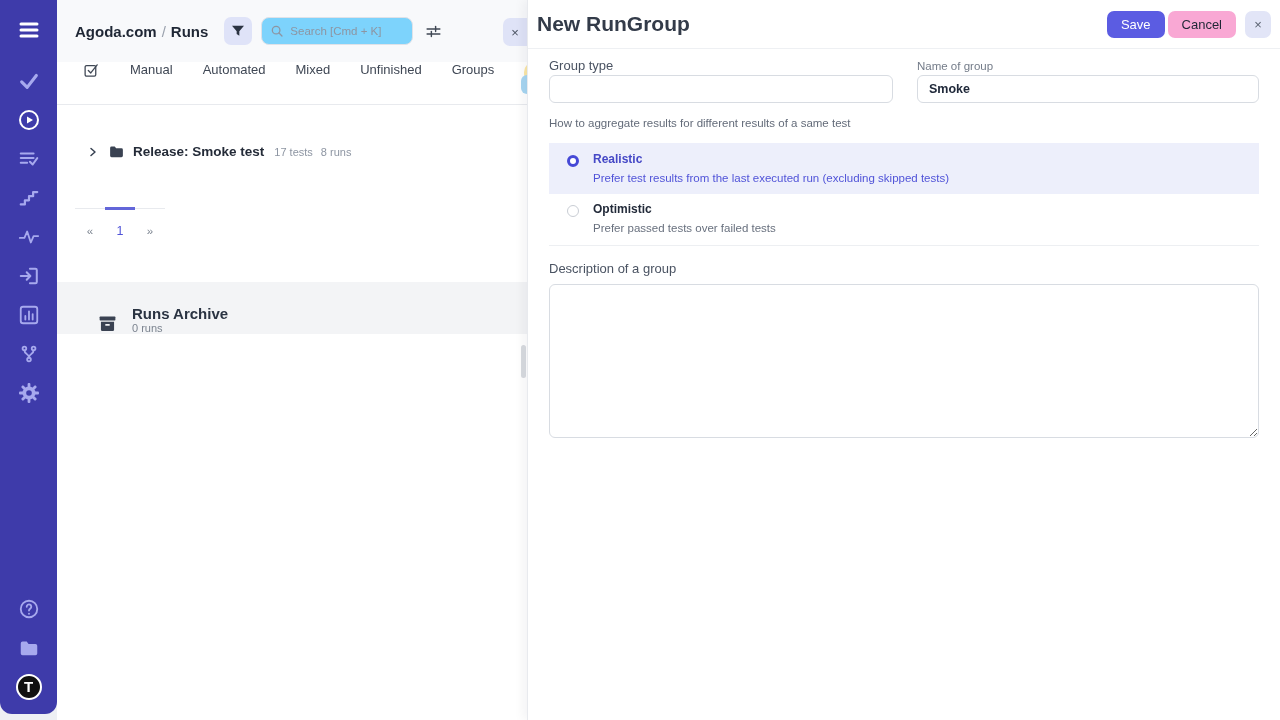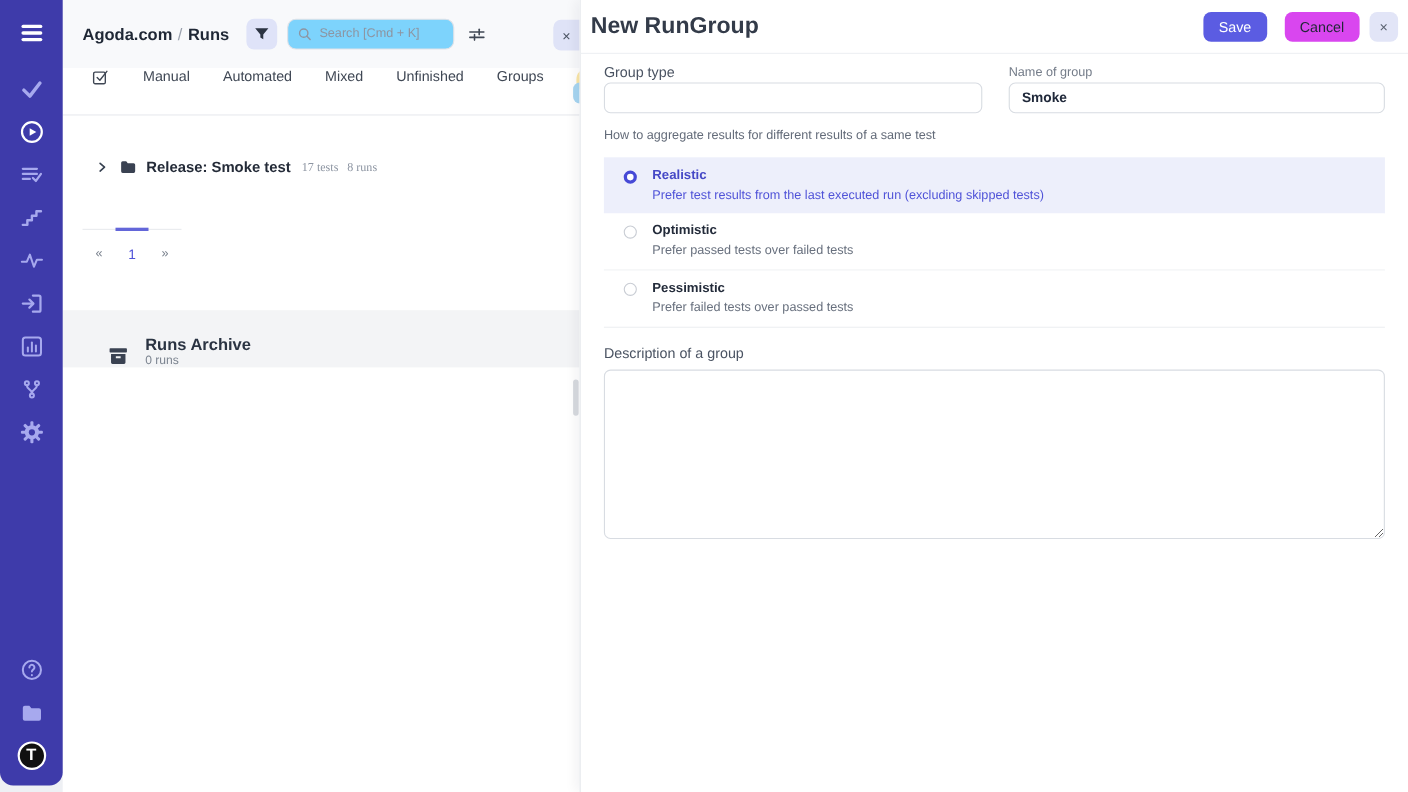--- a/index.html
+++ b/index.html
@@ -83,21 +83,21 @@
   .badge-partial {
     position: absolute; right: 0; top: 13px; width: 6px; height: 19px;
     background: #a7d6f2; border-radius: 10px 0 0 10px;
   }
   .tree-row {
     margin-top: 38px; display: flex; align-items: center; cursor: pointer; padding-left: 30px;
   }
   .tree-chevron { display: flex; margin-right: 9px; }
   .tree-folder { display: flex; margin-right: 8px; }
   .tree-title { font-size: 13.5px; font-weight: bold; color: #242b38; }
-  .tree-meta { font-size: 11px; color: #8d95a2; margin-left: 10px; font-family: Liberation Serif, serif; }
+  .tree-meta { font-size: 11px; color: #8d95a2; margin-left: 10px; }
   .tree-meta + .tree-meta { margin-left: 8px; }
 
   .pagination {
     margin: 48px 0 0 18px; width: 90px; border-top: 1px solid #e8eaee;
     display: flex;
   }
   .page-item {
     width: 30px; padding-top: 14px; text-align: center; font-size: 11.5px; color: #7c8490;
     background: none; border: none; cursor: pointer; font-family: "Liberation Sans", sans-serif;
   }
@@ -129,21 +129,21 @@
   .panel-header {
     height: 49px; border-bottom: 1px solid #eef0f3;
     display: flex; align-items: center; padding: 0 9px;
   }
   .panel-title { font-size: 21px; font-weight: bold; color: #333b49; flex: 1; }
   .btn-save {
     height: 27px; padding: 0 14px; background: #5b5ce2; color: #fff; border: none;
     border-radius: 7px; font-size: 13px; cursor: pointer; font-family: "Liberation Sans", sans-serif;
   }
   .btn-cancel {
-    height: 27px; padding: 0 14px; margin-left: 16px; background: #d946ef; color: #1f2735;
+    height: 27px; padding: 0 14px; margin-left: 3px; background: #f9a8d4; color: #1f2735;
     border: none; border-radius: 7px; font-size: 13px; cursor: pointer; font-family: "Liberation Sans", sans-serif;
   }
   .btn-panel-close {
     width: 26px; height: 27px; margin-left: 9px; background: #e2e5f7; color: #5a6270;
     border: none; border-radius: 7px; font-size: 13px; cursor: pointer; font-family: "Liberation Sans", sans-serif;
   }
   .panel-body { padding: 9px 21px 0; }
   .form-grid { display: grid; grid-template-columns: 344px 1fr; column-gap: 24px; }
   .field-label { display: block; height: 17px; font-size: 13px; color: #4a5362; }
   .field-label.small { font-size: 11.5px; color: #747c89; padding-top: 2px; }
@@ -421,27 +421,20 @@
             <div class="option-desc">Prefer test results from the last executed run (excluding skipped tests)</div>
           </span>
         </div>
         <div class="option-row">
           <span class="radio"></span>
           <span class="option-texts">
             <div class="option-title">Optimistic</div>
             <div class="option-desc">Prefer passed tests over failed tests</div>
           </span>
         </div>
-        <div class="option-row">
-          <span class="radio"></span>
-          <span class="option-texts">
-            <div class="option-title">Pessimistic</div>
-            <div class="option-desc">Prefer failed tests over passed tests</div>
-          </span>
-        </div>
       </div>
     </div>
 
     <div class="desc-block">
       <label class="field-label">Description of a group</label>
       <textarea class="desc-textarea" style=""></textarea>
     </div>
   </div>
 </section>
 

